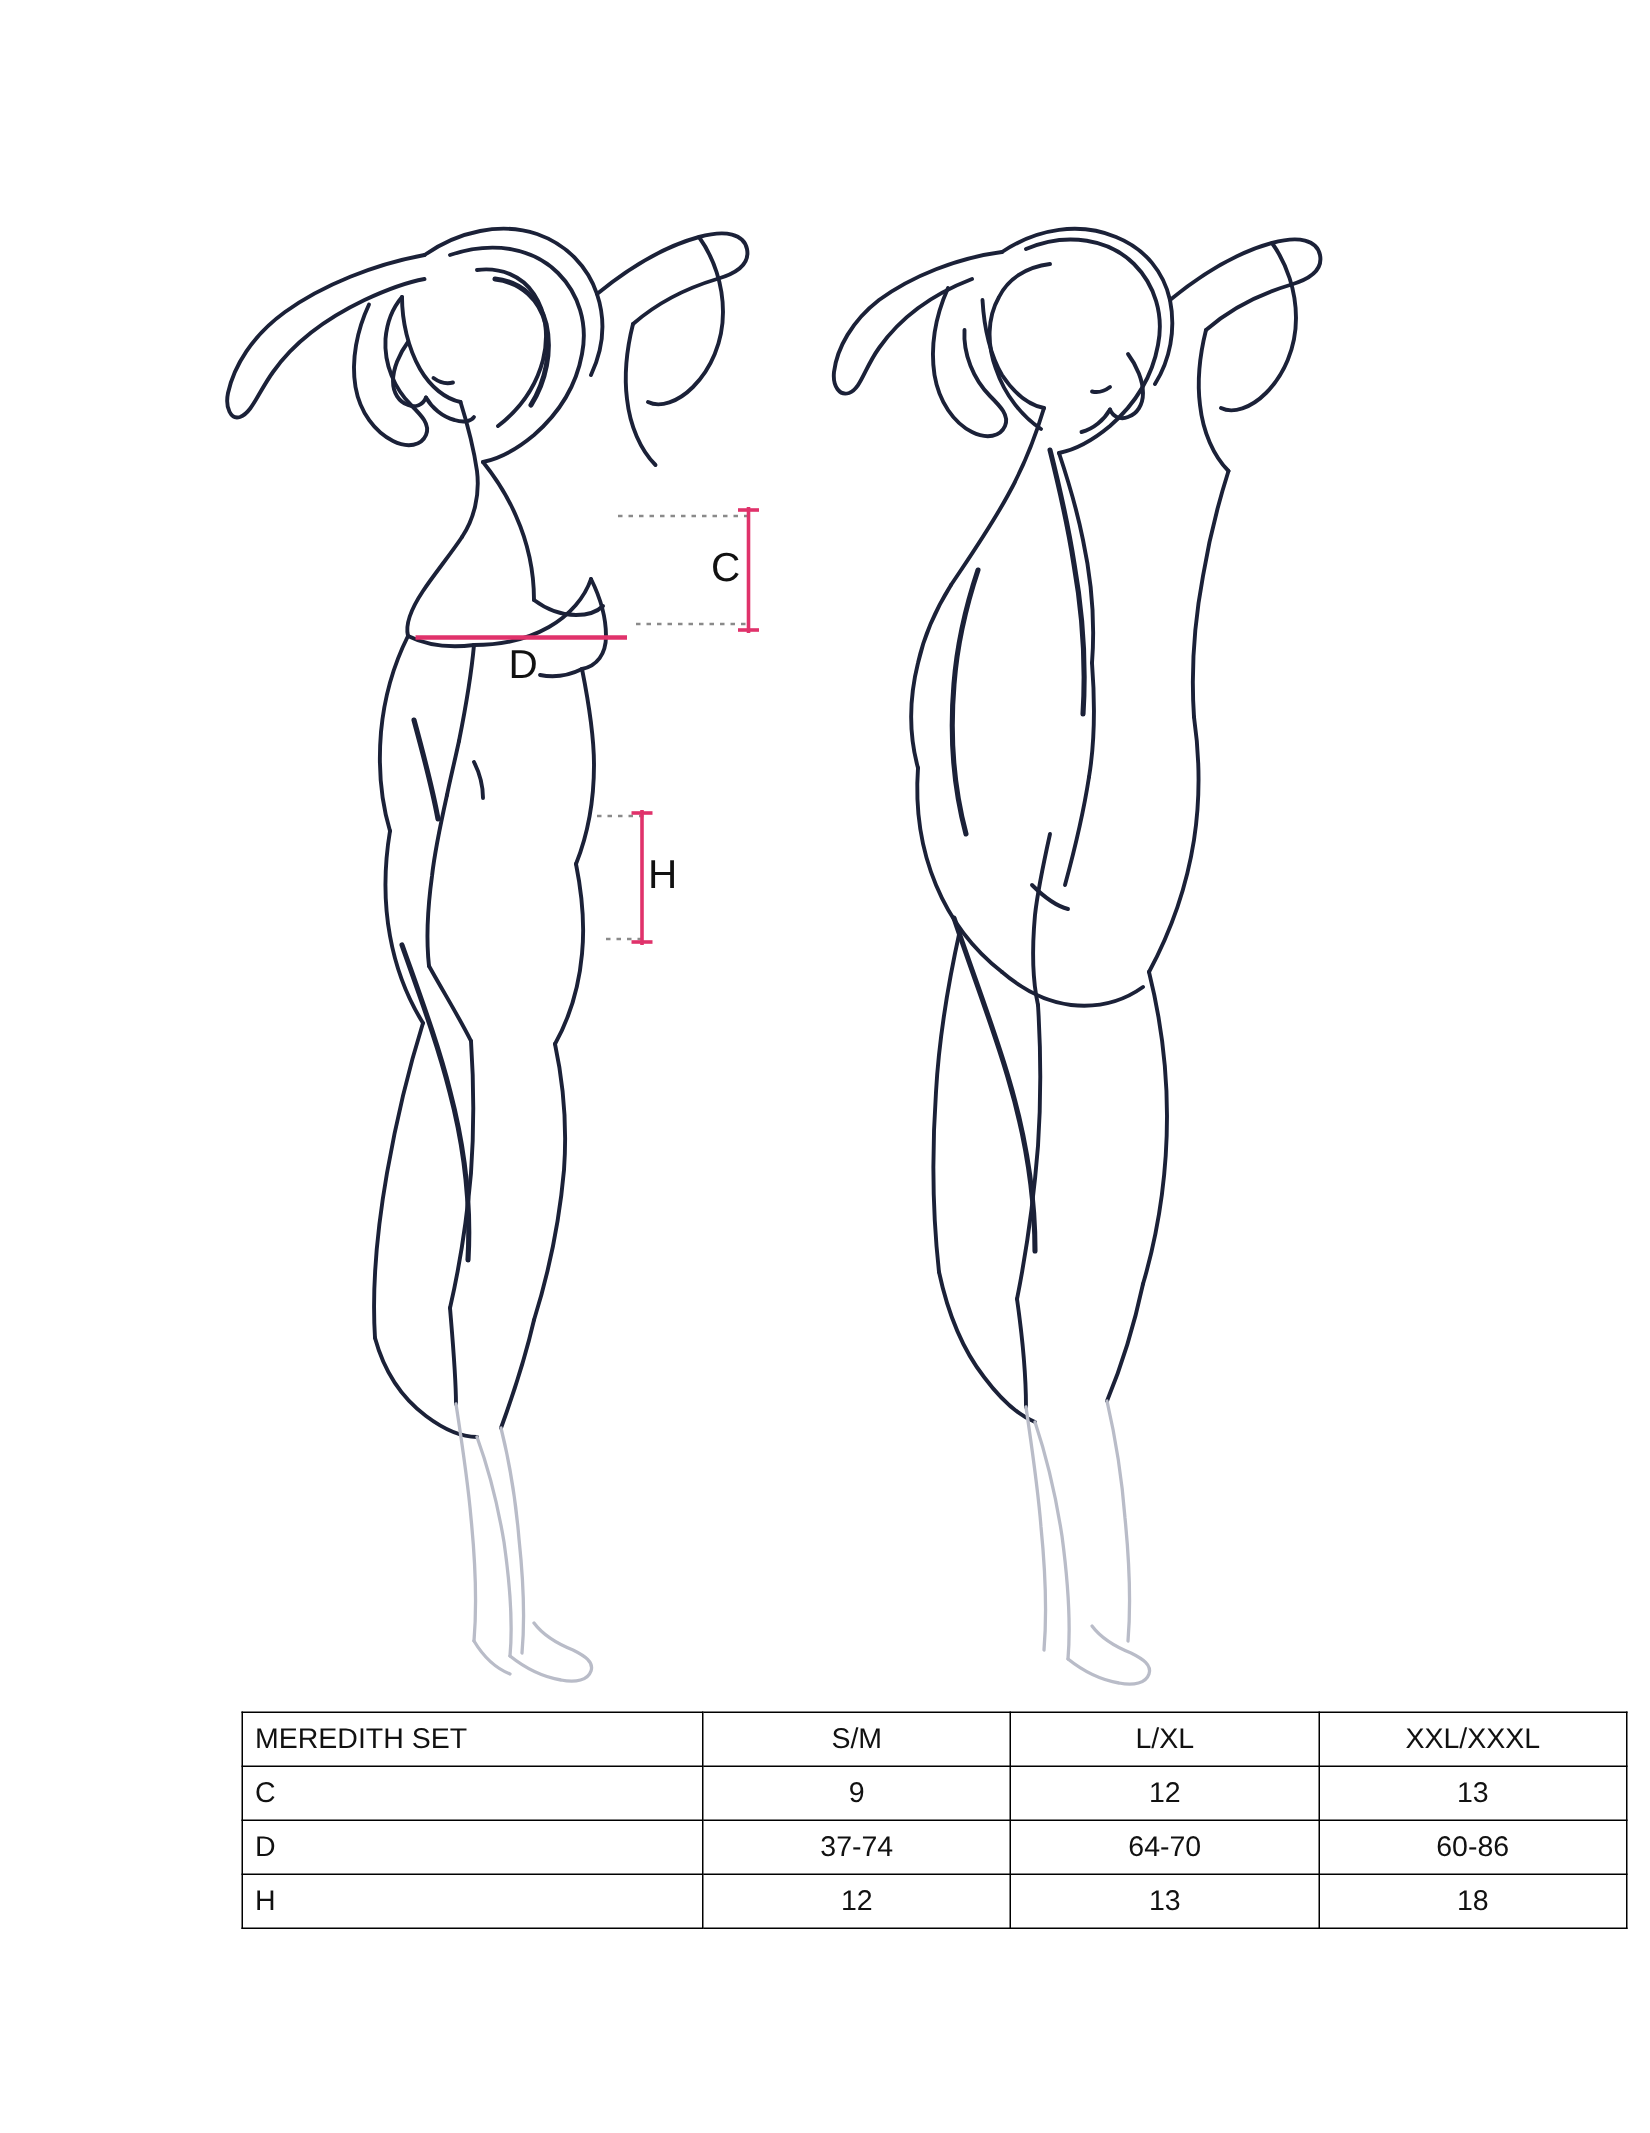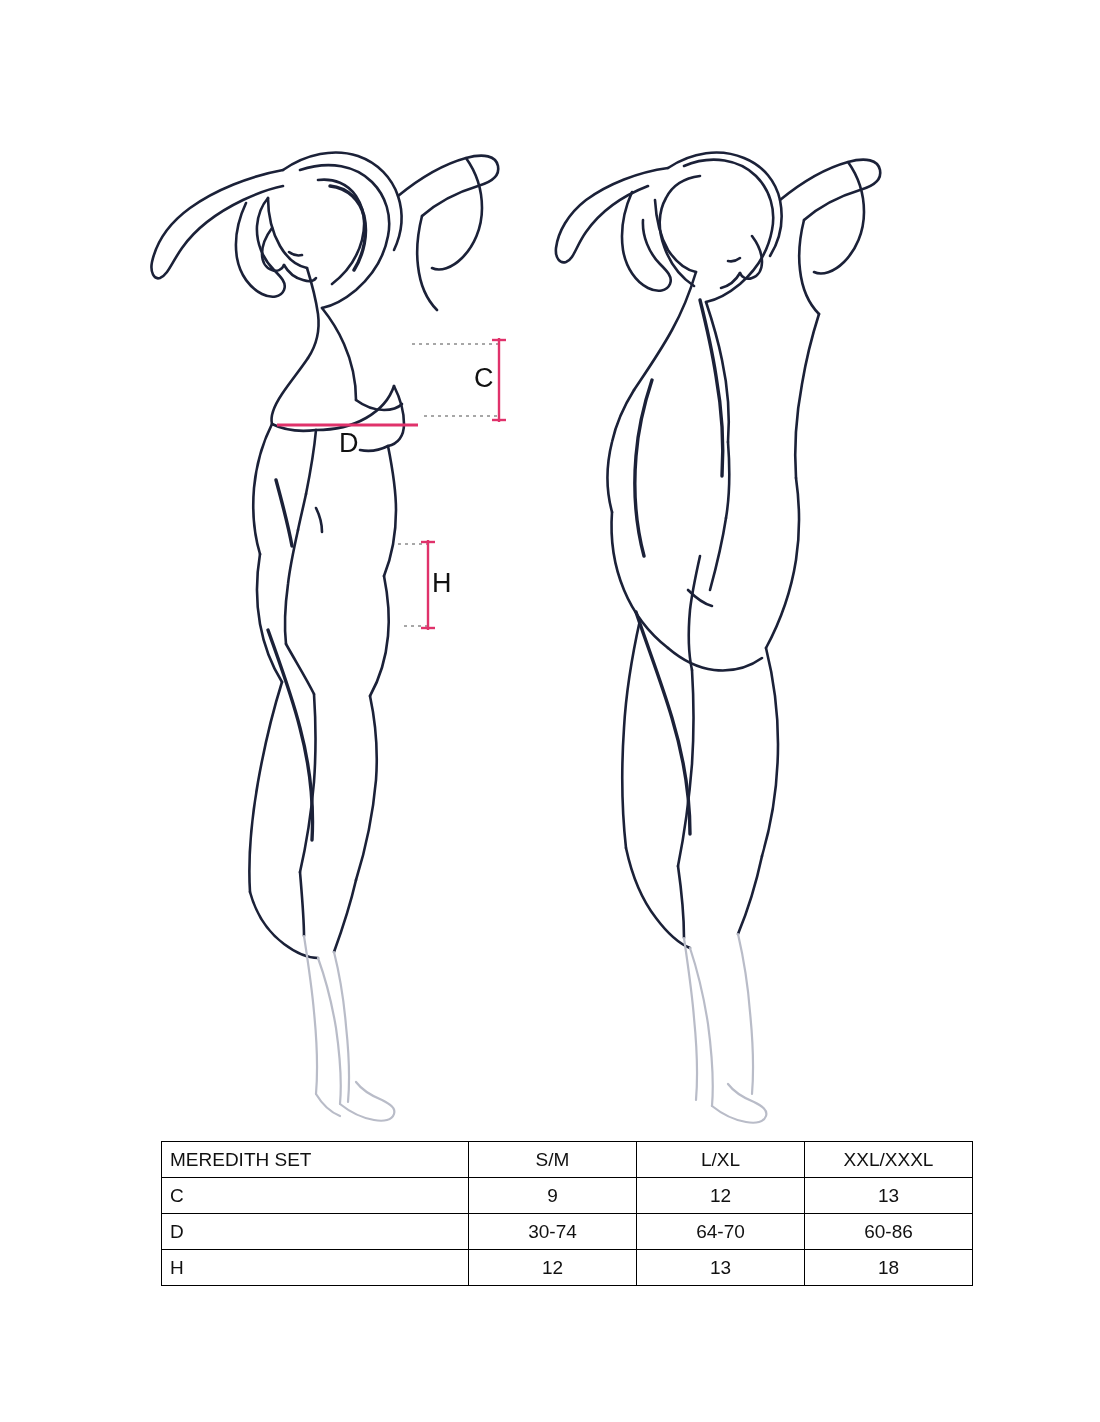--- a/index.html
+++ b/index.html
@@ -36,21 +36,21 @@
   }
   #label-C { left: 474px; top: 365px; }
   #label-D { left: 339px; top: 430px; }
   #label-H { left: 432px; top: 570px; }
 
   
   .size-table {
     position: absolute;
     left: 161px;
     top: 1141px;
-    width: 812px;
+    width: 924px;
     border-collapse: collapse;
     table-layout: fixed;
   }
   .size-table td {
     border: 1px solid #000000;
     height: 35px;
     font-size: 19px;
     padding: 0 8px;
     font-family: "Liberation Sans", sans-serif;
     color: #111111;
@@ -216,21 +216,21 @@
       <td class="val-cell">XXL/XXXL</td>
     </tr>
     <tr>
       <td class="label-cell">C</td>
       <td class="val-cell">9</td>
       <td class="val-cell">12</td>
       <td class="val-cell">13</td>
     </tr>
     <tr>
       <td class="label-cell">D</td>
-      <td class="val-cell">30-74</td>
+      <td class="val-cell">37-74</td>
       <td class="val-cell">64-70</td>
       <td class="val-cell">60-86</td>
     </tr>
     <tr>
       <td class="label-cell">H</td>
       <td class="val-cell">12</td>
       <td class="val-cell">13</td>
       <td class="val-cell">18</td>
     </tr>
   </tbody>

